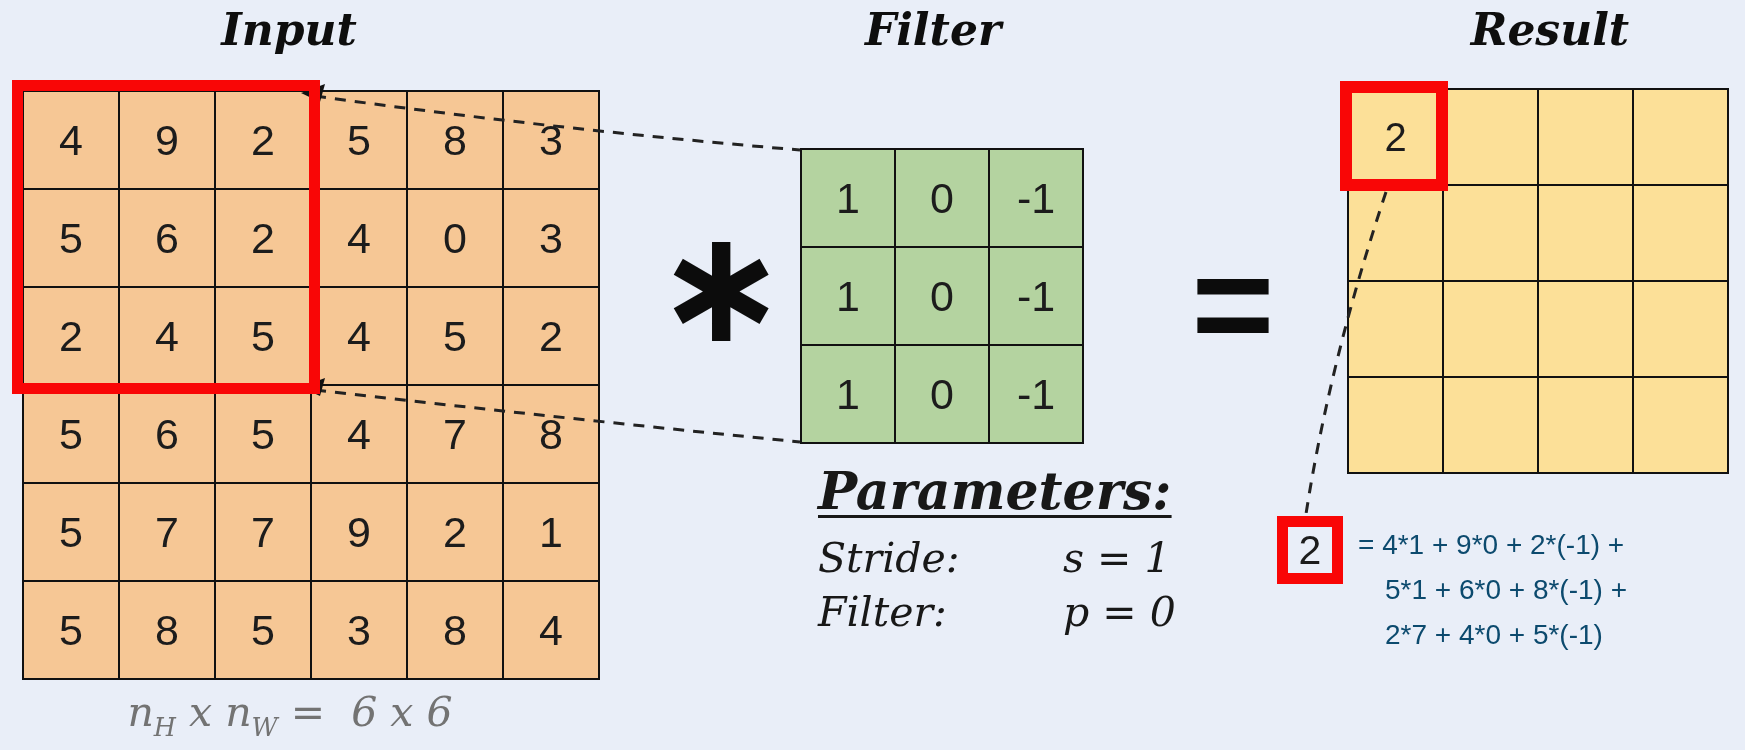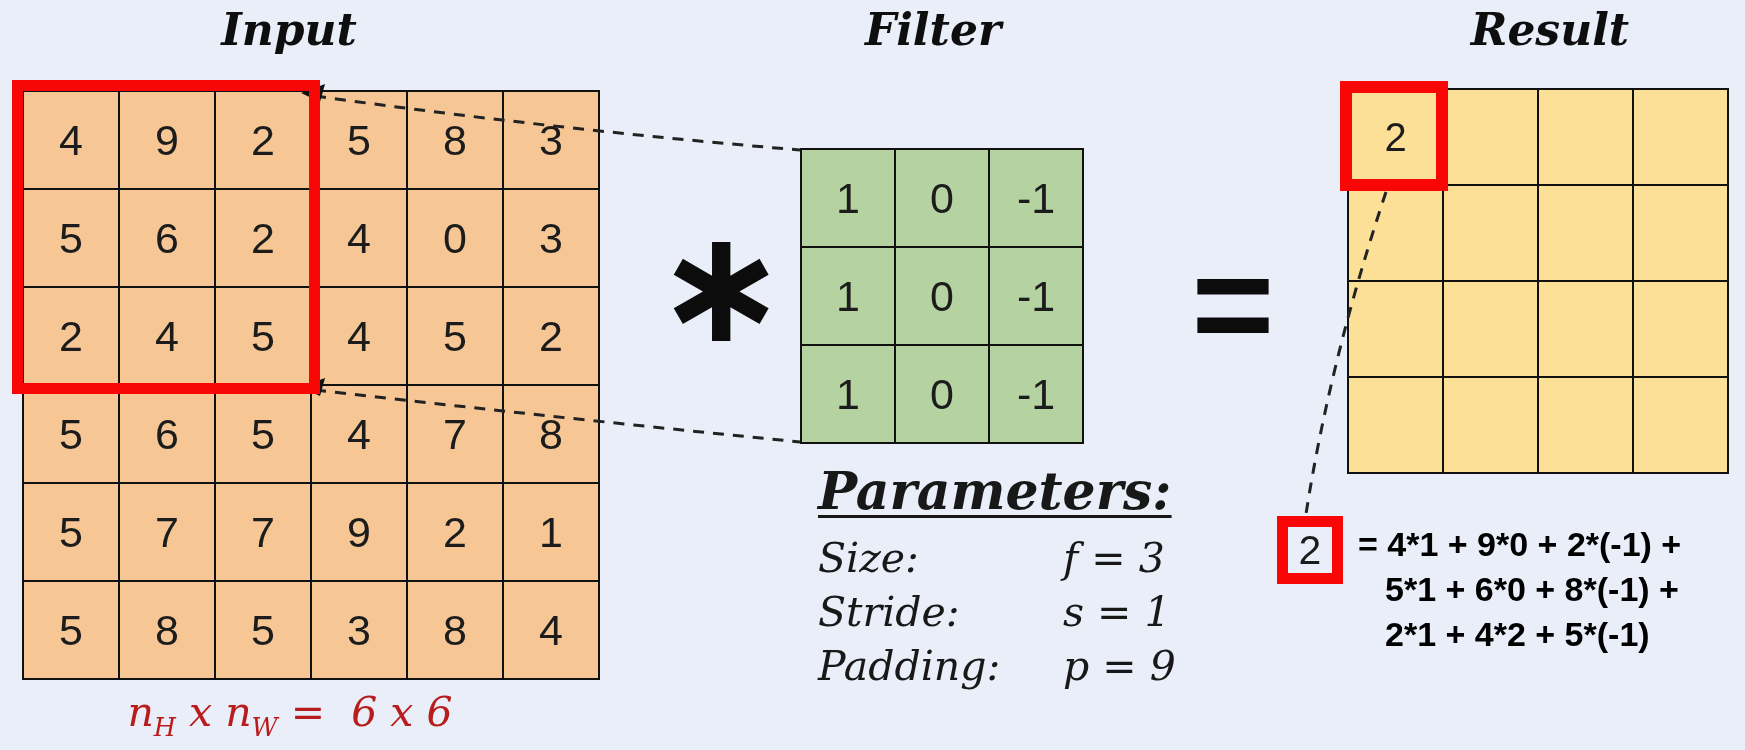--- a/index.html
+++ b/index.html
@@ -70,21 +70,21 @@
   .window-input  { left: 12px;  top: 80px; width: 308px; height: 314px; }
   .window-result { left: 1340px; top: 81px; width: 108px; height: 110px; border-width: 12px; }
 
   .caption {
     position: absolute;
     left: 70px; top: 688px; width: 440px;
     text-align: center;
     font-family: "DejaVu Serif", serif;
     font-style: italic;
     font-size: 41px;
-    color: #b91c1c;
+    color: #737373;
     white-space: pre;
   }
   .caption .sub { font-size: 0.62em; vertical-align: -0.38em; }
 
   .op {
     position: absolute;
     text-align: center;
     color: #0c0c0c;
     font-family: "DejaVu Sans", sans-serif;
   }
@@ -122,25 +122,24 @@
     left: 1277px; top: 516px;
     width: 66px; height: 68px;
     box-sizing: border-box;
     border: 11px solid #f90606;
     display: flex; align-items: center; justify-content: center;
     font-size: 41px; color: #1c1c1c;
   }
   .calc {
     position: absolute;
     left: 1358px; top: 522px;
-    font-size: 34px;
+    font-size: 28px;
     line-height: 45px;
-    color: #000000;
+    color: #0c4a6e;
     white-space: nowrap;
-    font-weight: bold;
   }
   .calc .calc-line:not(:first-child) { padding-left: 27px; }
 
   .overlay {
     position: absolute;
     left: 0; top: 0;
     width: 1745px; height: 750px;
     pointer-events: none;
   }
   .dash {
@@ -240,34 +239,30 @@
   <div class="redbox window-result"></div>
 
   <div class="caption"><span>n</span><span class="sub">H</span><span> x n</span><span class="sub">W</span><span> =  6 x 6</span></div>
 
   <div class="op op-conv">∗</div>
   <div class="op op-equals">=</div>
 
   <div class="params">
     <div class="params-heading">Parameters:</div>
     <div class="param-row">
-      <span class="param-label">Size:</span>
-      <span class="param-value">f = 3</span>
-    </div>
-    <div class="param-row">
       <span class="param-label">Stride:</span>
       <span class="param-value">s = 1</span>
     </div>
     <div class="param-row">
-      <span class="param-label">Padding:</span>
-      <span class="param-value">p = 9</span>
+      <span class="param-label">Filter:</span>
+      <span class="param-value">p = 0</span>
     </div>
   </div>
 
   <div class="result-value-box">2</div>
 
   <div class="calc">
     <div class="calc-line">= 4*1 + 9*0 + 2*(-1) +</div>
     <div class="calc-line">5*1 + 6*0 + 8*(-1) +</div>
-    <div class="calc-line">2*1 + 4*2 + 5*(-1)</div>
+    <div class="calc-line">2*7 + 4*0 + 5*(-1)</div>
   </div>
 
 </div>
 
 </body></html>

